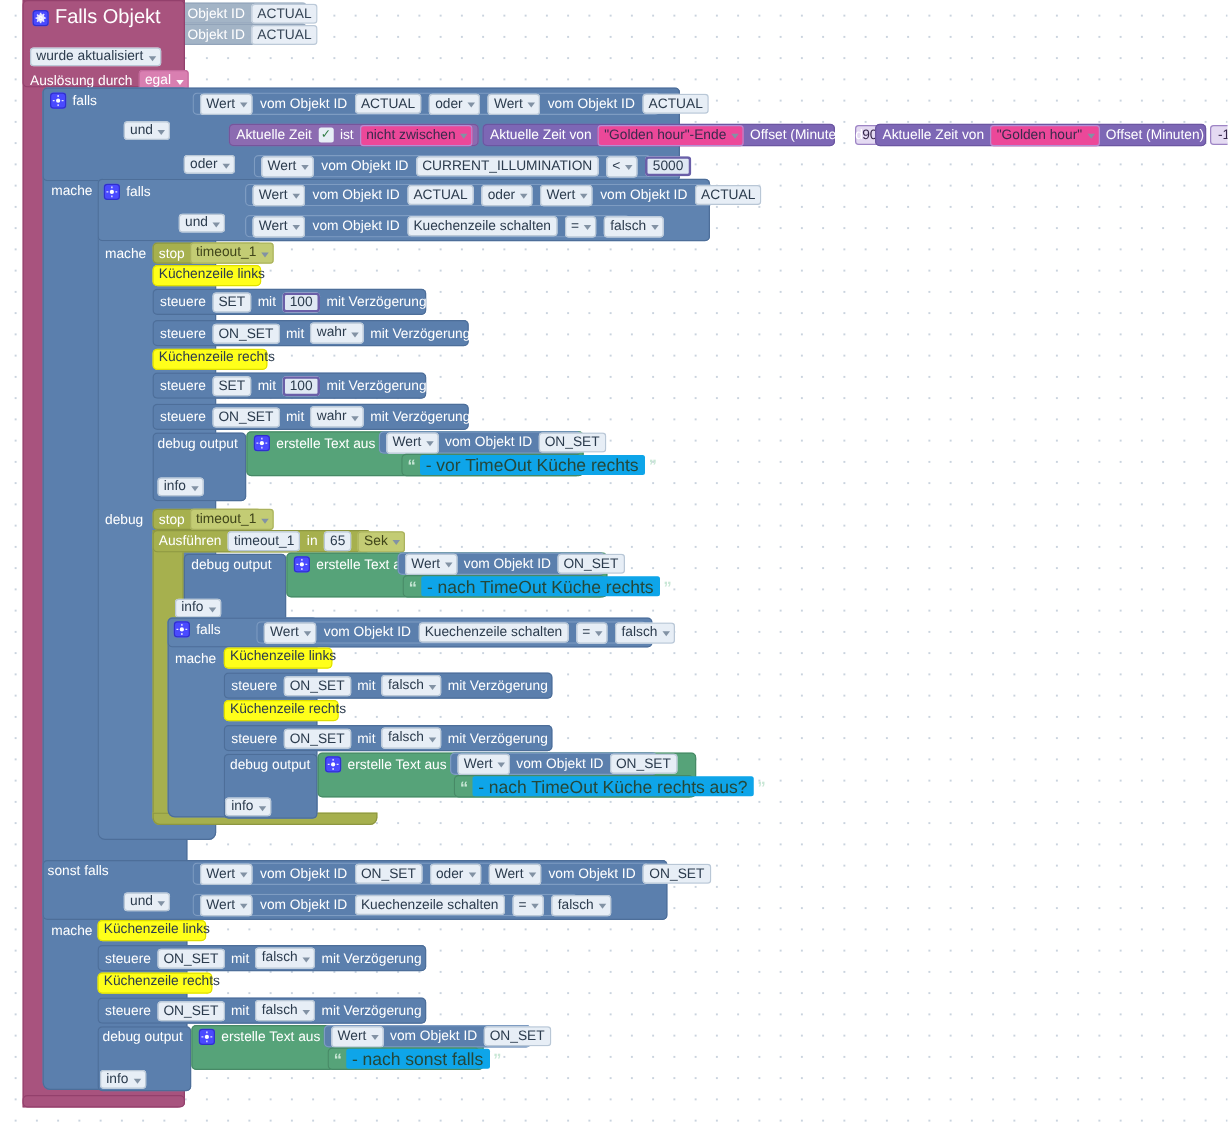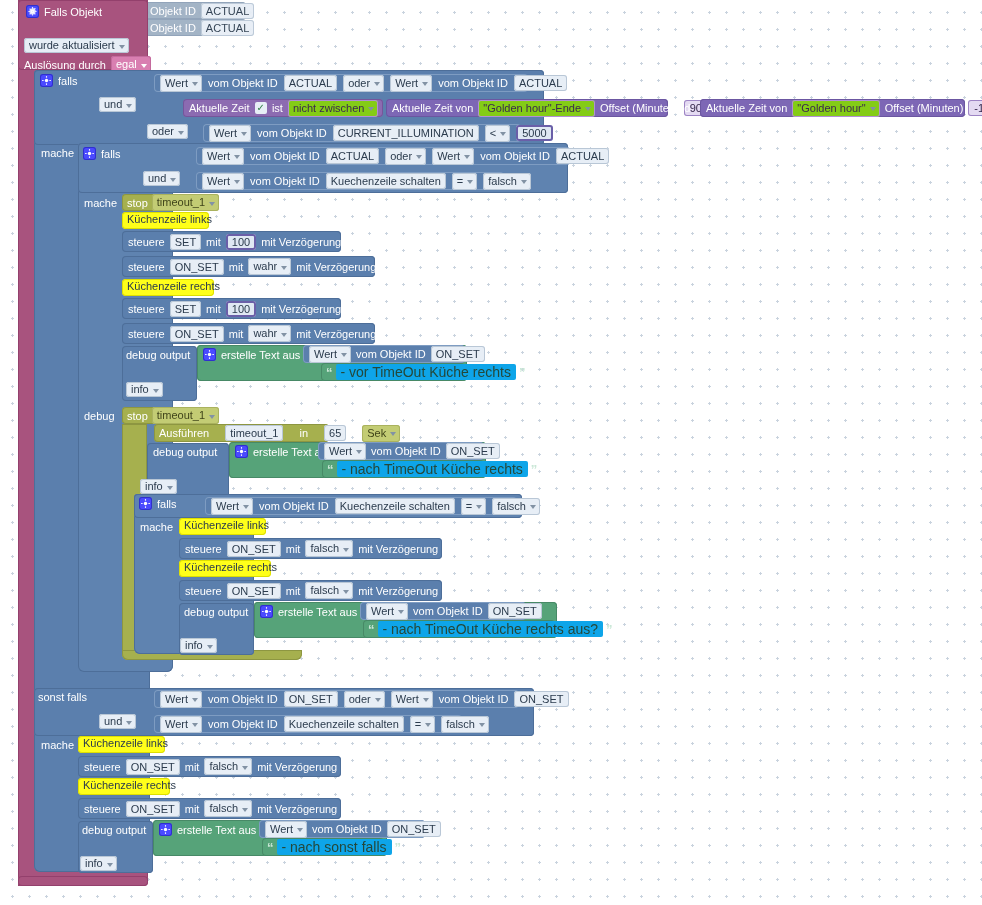--- a/index.html
+++ b/index.html
@@ -52,21 +52,21 @@
     padding:1px 14px 2px 5px; font-size:11px; line-height:14px;
     box-shadow: inset 0 0 0 1px #b9c7d6; position:relative; white-space:nowrap;
   }
   .drop::after{
     content:""; position:absolute; right:4px; top:50%; margin-top:-1px;
     border-left:3px solid transparent; border-right:3px solid transparent;
     border-top:4px solid #8292a4;
   }
   .drop.pk { background:#d97fb1; color:#fff; box-shadow: inset 0 0 0 1px #c46a9d;}
   .drop.pk::after{ border-top-color:#ffffff; }
-  .drop.pu { background:#84cc16; color:#3a2a4d; box-shadow: inset 0 0 0 1px #b18fd4;}
+  .drop.pu { background:#ec4899; color:#3a2a4d; box-shadow: inset 0 0 0 1px #b18fd4;}
   .drop.ol { background:#c3cc74; color:#40451a; box-shadow: inset 0 0 0 1px #aab25e;}
   .num {
     background:#dfe8f3; color:#2b3b4d; border-radius:3px;
     padding:1px 6px; font-size:11px; line-height:14px;
     box-shadow: inset 0 0 0 2px #6a5fa8; white-space:nowrap;
   }
   .numpu {
     background:#e4daf2; color:#35264a; border-radius:3px;
     padding:1px 6px; font-size:11px; line-height:14px;
     box-shadow: inset 0 0 0 1px #9d84c4; white-space:nowrap;
@@ -105,21 +105,21 @@
   <div class="blk c-event" style="left:18px; top:876px; width:130px; height:10px;"></div>
   <div class="blk c-event" style="left:18px; top:0px; width:130px; height:70px;"></div>
 
   <div class="row" style="position:absolute; left:26px; top:5px;">
     <span class="gear">
       <svg width="9" height="9" viewBox="0 0 16 16">
           <path fill="#fff" d="M8 5a3 3 0 100 6 3 3 0 000-6zm0 1.6a1.4 1.4 0 110 2.8 1.4 1.4 0 010-2.8z"></path>
           <path fill="#fff" d="M7 0h2l.3 2.1 1.4.6L12.4 1.5l1.4 1.4-1.2 1.7.6 1.4L15.3 7v2l-2.1.3-.6 1.4 1.2 1.7-1.4 1.4-1.7-1.2-1.4.6L9 15.3H7l-.3-2.1-1.4-.6-1.7 1.2-1.4-1.4 1.2-1.7-.6-1.4L.7 9V7l2.1-.3.6-1.4L2.2 3.6l1.4-1.4 1.7 1.2 1.4-.6z" opacity=".85"></path>
         </svg>
     </span>
-    <span class="lbl" style="font-size:11px;">Falls Objekt</span>
+    <span class="lbl" style="font-size:16px;">Falls Objekt</span>
   </div>
   <div style="position:absolute; left:24px; top:38px;">
     <span class="drop">wurde aktualisiert</span>
   </div>
   <div class="row" style="position:absolute; left:24px; top:56px;">
     <span class="lbl">Auslösung durch</span>
     <span class="drop pk">egal</span>
   </div>
 
   <div class="blk c-ctrl" style="left:34px; top:70px; width:116px; height:802px; border-radius:4px 4px 6px 6px;"></div>
@@ -309,21 +309,21 @@
     <span class="lbl">debug</span>
   </div>
 
   <div class="blk c-olive row" style="left:122px; top:407px; width:88px; height:17px; padding:0 5px; gap:4px;">
     <span class="lbl">stop</span>
     <span class="drop ol">timeout_1</span>
   </div>
 
   <div class="blk c-olive" style="left:122px; top:424px; width:25px; height:236px; border-radius:0 0 6px 6px;"></div>
   <div class="blk c-olive" style="left:122px; top:650px; width:180px; height:10px; border-radius:0 0 6px 6px;"></div>
-  <div class="blk c-olive row" style="left:122px; top:424px; width:175px; height:18px; padding:0 5px; gap:16px;margin-left:32px;">
+  <div class="blk c-olive row" style="left:122px; top:424px; width:175px; height:18px; padding:0 5px; gap:5px;">
     <span class="lbl">Ausführen</span>
     <span class="fld">timeout_1</span>
     <span class="lbl">in</span>
     <span class="fld">65</span>
     <span class="drop ol">Sek</span>
   </div>
 
   <div class="blk c-ctrl" style="left:147px; top:443px; width:82px; height:55px;"></div>
   <div style="position:absolute; left:153px; top:446px;">
     <span class="lbl">debug output</span>

